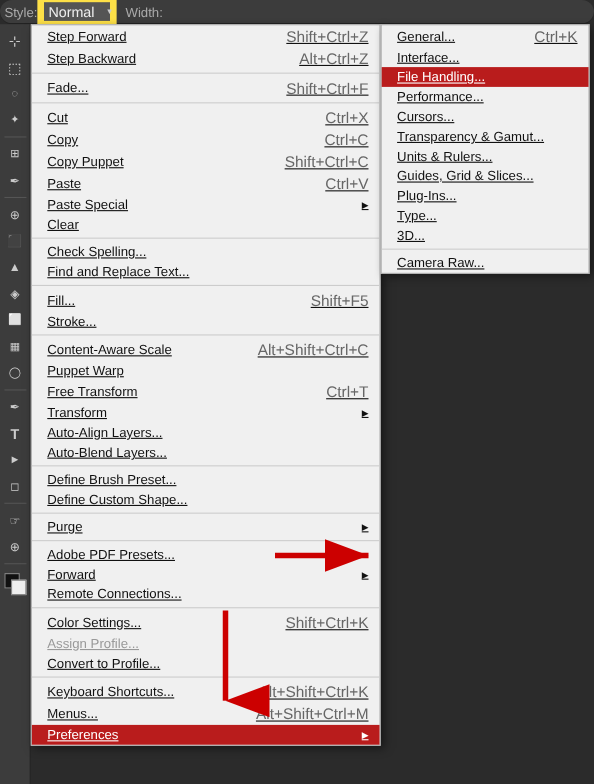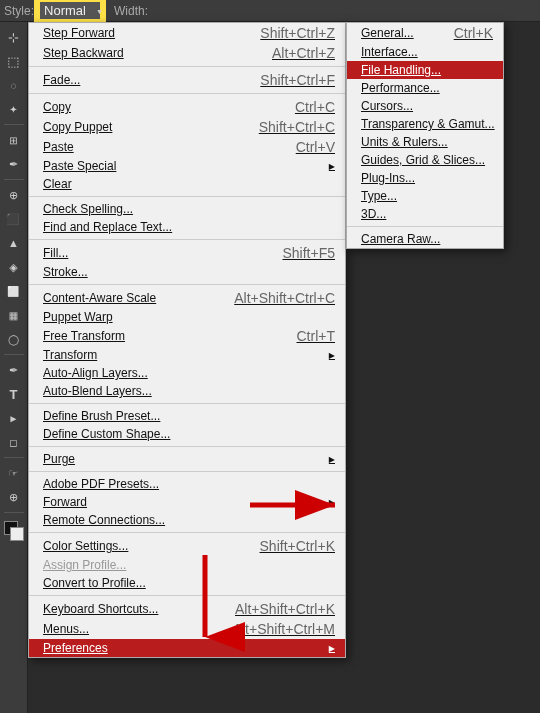--- a/index.html
+++ b/index.html
@@ -14,20 +14,21 @@
     }
 
     
     .top-bar {
       background: #3c3c3c;
       height: 22px;
       display: flex;
       align-items: center;
       padding: 0 4px;
       border-bottom: 1px solid #222;
+      border-radius: 11px;
     }
     .style-label { color: #aaa; }
     .style-select {
       background: #555;
       border: 6px solid #fde047;
       color: #eee;
       font-size: 13px;
       padding: 1px 14px 1px 4px;
       appearance: none;
       -webkit-appearance: none;
@@ -146,21 +147,21 @@
     .menu-separator {
       height: 1px;
       background: #ccc;
       margin: 3px 0;
     }
 
     
     .dropdown-secondary {
       background: #f0f0f0;
       border: 1px solid #aaa;
-      width: 158px;
+      width: 190px;
       box-shadow: 3px 3px 8px rgba(0,0,0,0.5);
       position: relative;
       align-self: flex-start;
       margin-top: 0;
     }
 
     
     svg.annotation-arrow {
       overflow: visible;
     }
@@ -219,20 +220,24 @@
       <span>Step Backward</span>
       <span class="shortcut">Alt+Ctrl+Z</span>
     </div>
     <div class="menu-separator"></div>
     <div class="menu-item">
       <span>Fade...</span>
       <span class="shortcut">Shift+Ctrl+F</span>
     </div>
     <div class="menu-separator"></div>
     <div class="menu-item">
+      <span>Cut</span>
+      <span class="shortcut">Ctrl+X</span>
+    </div>
+    <div class="menu-item">
       <span>Copy</span>
       <span class="shortcut">Ctrl+C</span>
     </div>
     <div class="menu-item">
       <span>Copy Puppet</span>
       <span class="shortcut">Shift+Ctrl+C</span>
     </div>
     <div class="menu-item">
       <span>Paste</span>
       <span class="shortcut">Ctrl+V</span>

